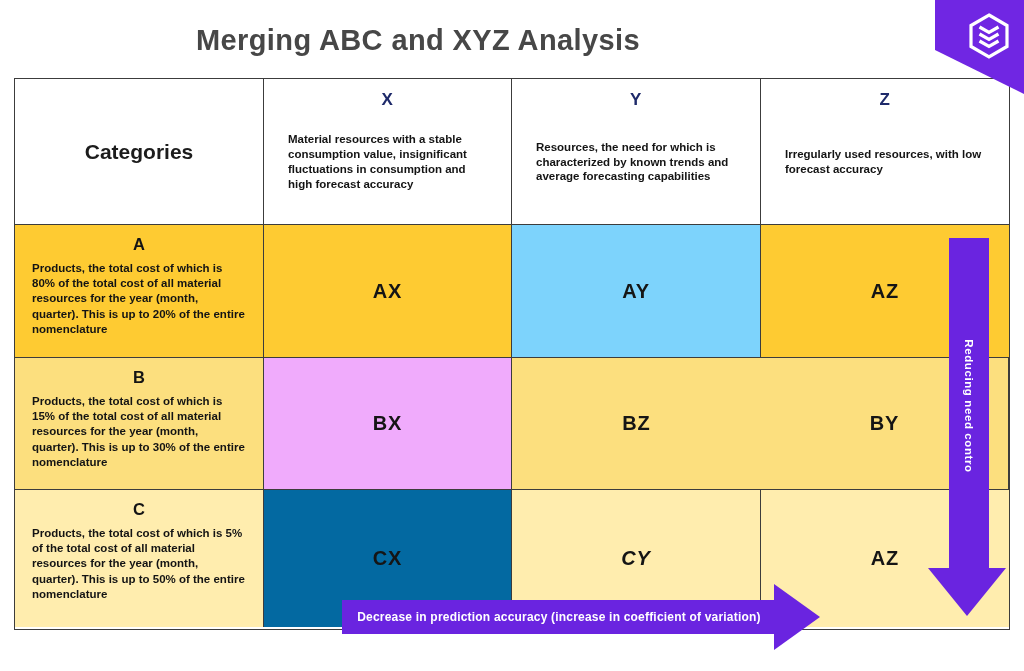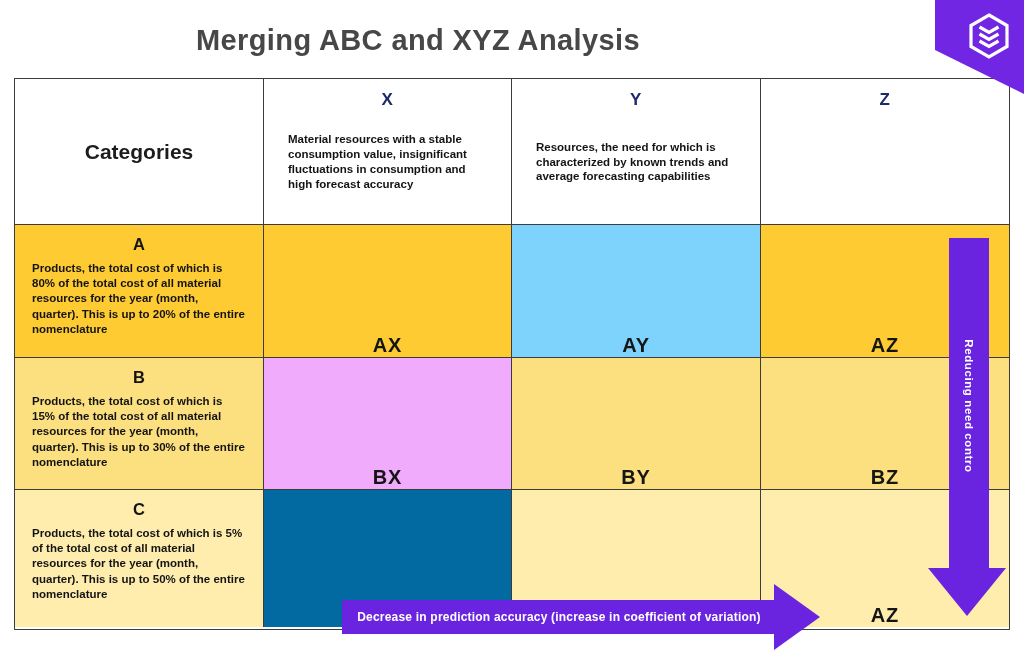--- a/index.html
+++ b/index.html
@@ -92,21 +92,21 @@
   }
   .cat-cell .rdesc {
     padding: 0 17px;
     font-size: 11.5px;
     font-weight: 700;
     line-height: 1.32;
     color: #141414;
   }
   .val-cell {
     display: flex;
-    align-items: flex-end;
+    align-items: center;
     justify-content: center;
     font-size: 20px;
     font-weight: 800;
     letter-spacing: 0.8px;
     color: #151515;
   }
 
   .arrow-svg { position: absolute; z-index: 3; }
   .v-arrow { left: 928px; top: 238px; }
   .h-arrow { left: 342px; top: 584px; }
@@ -143,20 +143,23 @@
         </div>
     </div>
     <div class="cell col-head">
       <div class="hletter">Y</div>
       <div class="hdesc-wrap">
           <p class="hdesc">Resources, the need for which is characterized by known trends and average forecasting capabilities</p>
         </div>
     </div>
     <div class="cell col-head last-col">
       <div class="hletter">Z</div>
+      <div class="hdesc-wrap" style="padding-right:18px;">
+          <p class="hdesc">Irregularly used resources, with low forecast accuracy</p>
+        </div>
     </div>
 
     <div class="cell cat-cell" style="background-color: rgb(254, 203, 50);">
       <div class="rletter">A</div>
       <p class="rdesc">Products, the total cost of which is 80% of the total cost of all material resources for the year (month, quarter). This is up to 20% of the entire nomenclature</p>
     </div>
     <div class="cell val-cell" style="background-color: rgb(254, 203, 50);">
         <span>AX</span>
       </div>
     <div class="cell val-cell" style="background-color: #7dd3fc;">
@@ -166,25 +169,25 @@
         <span>AZ</span>
       </div>
 
     <div class="cell cat-cell" style="background-color: rgb(252, 223, 126);">
       <div class="rletter">B</div>
       <p class="rdesc">Products, the total cost of which is 15% of the total cost of all material resources for the year (month, quarter). This is up to 30% of the entire nomenclature</p>
     </div>
     <div class="cell val-cell" style="background-color: #f0abfc;">
         <span>BX</span>
       </div>
+    <div class="cell val-cell last-col" style="background-color: rgb(252, 223, 126);">
+        <span>BZ</span>
+      </div>
     <div class="cell val-cell" style="background-color: rgb(252, 223, 126);">
         <span>BY</span>
-      </div>
-    <div class="cell val-cell last-col" style="background-color: rgb(252, 223, 126);">
-        <span>BZ</span>
       </div>
 
     <div class="cell cat-cell last-row" style="background-color: rgb(255, 237, 174);">
       <div class="rletter">C</div>
       <p class="rdesc">Products, the total cost of which is 5% of the total cost of all material resources for the year (month, quarter). This is up to 50% of the entire nomenclature</p>
     </div>
     <div class="cell val-cell last-row" style="background-color: #0369a1;">
         <span>CX</span>
       </div>
     <div class="cell val-cell last-row" style="background-color: rgb(255, 237, 174); font-style: italic;">

